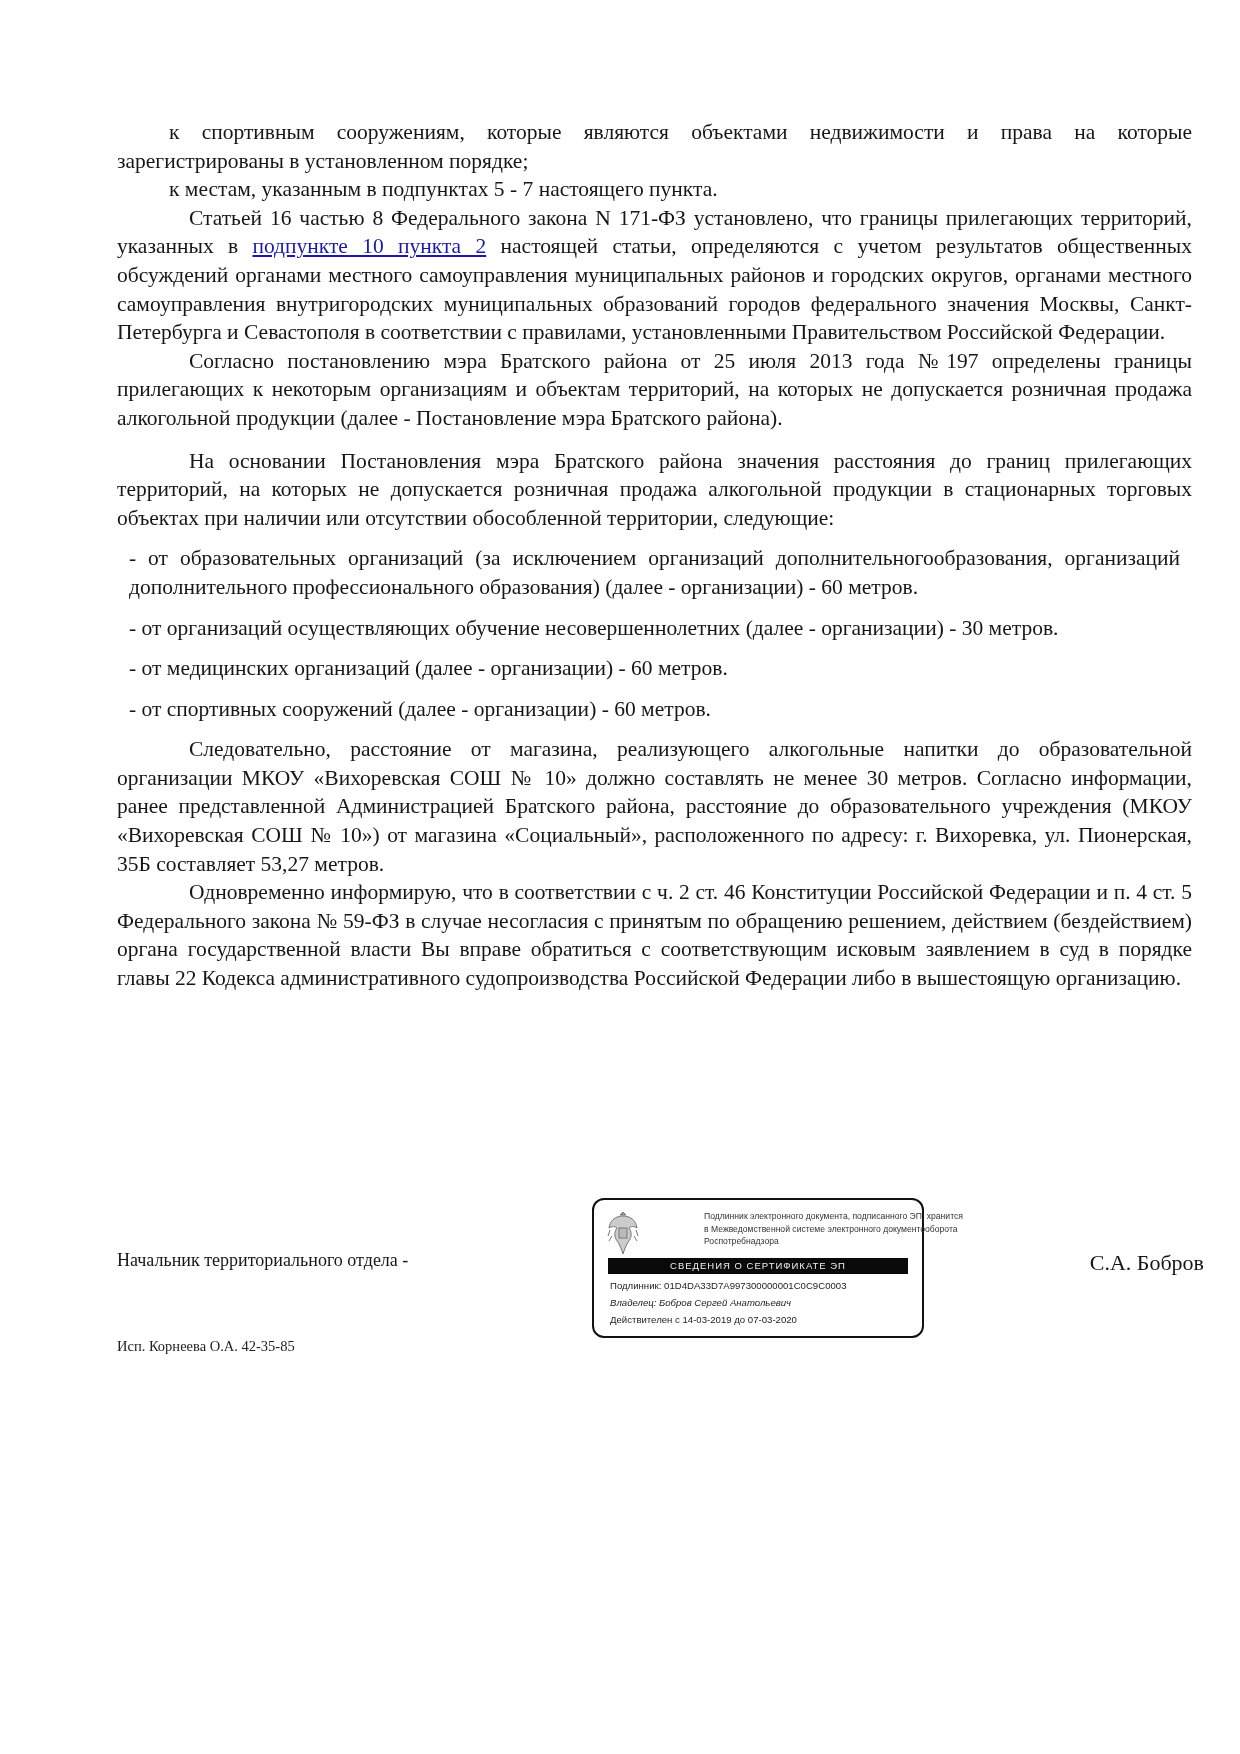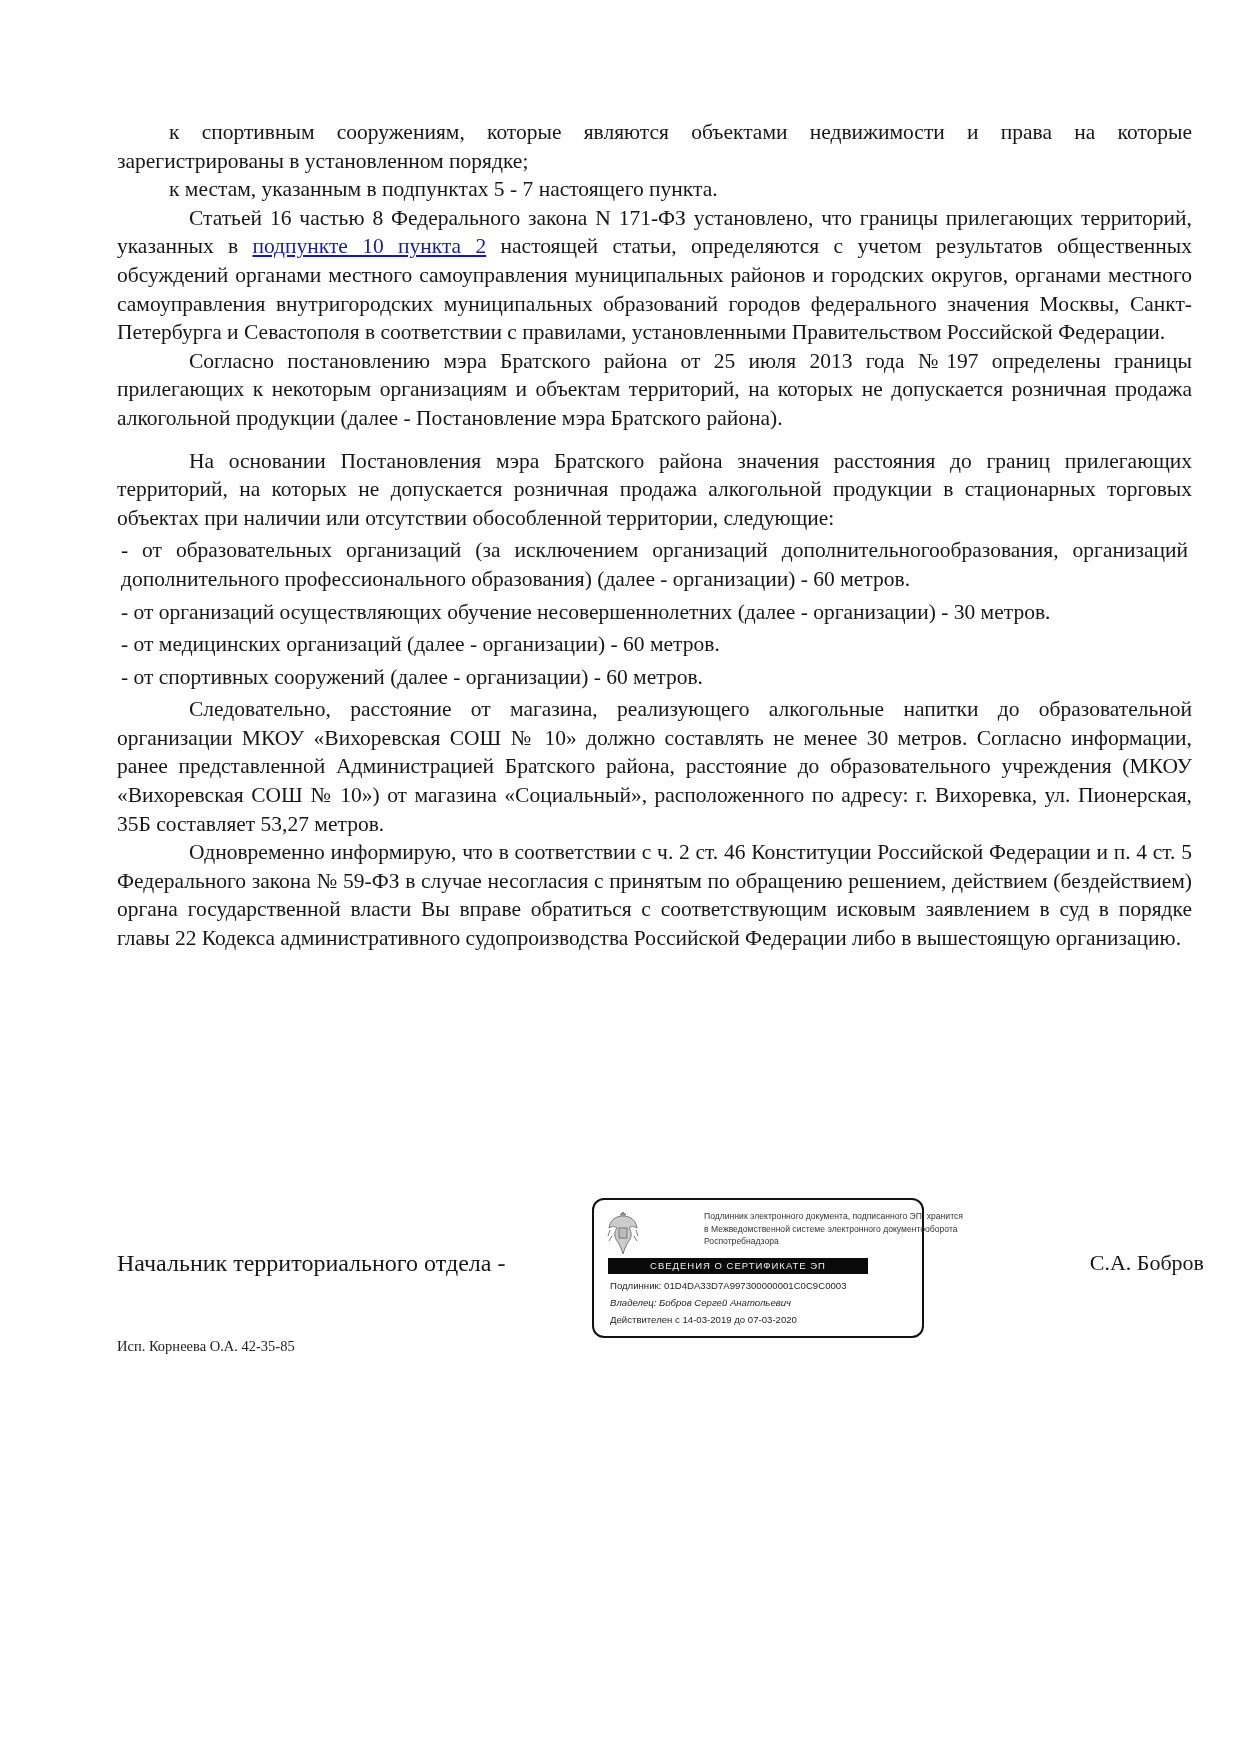--- a/index.html
+++ b/index.html
@@ -7,26 +7,26 @@
     .page { position: absolute; left: 0; top: 0; width: 1240px; height: 1754px; background: #fff; }
     .body-text {
       position: absolute; left: 117px; top: 118px; width: 1075px;
       font-family: "Liberation Serif", "DejaVu Serif", serif;
       font-size: 21.5px; line-height: 28.6px; color: #161616;
     }
     .p { margin: 0; text-align: justify; }
     .indent { text-indent: 72px; }
     .indent-sm { text-indent: 52px; }
     .gap { margin-top: 14px; }
-    .list-item { margin: 4px; text-align: justify; }
+    .list-item { margin: 12px; text-align: justify; }
     .link { color: #1a1aa6; text-decoration: underline; }
     .sig-left {
       position: absolute; left: 117px; top: 1250px;
       font-family: "Liberation Serif", "DejaVu Serif", serif;
-      font-size: 24px; color: #161616;
+      font-size: 18px; color: #161616;
     }
     .sig-right {
       position: absolute; right: 36px; top: 1250px;
       font-family: "Liberation Serif", "DejaVu Serif", serif;
       font-size: 22px; color: #161616;
     }
     .executor {
       position: absolute; left: 117px; top: 1338px;
       font-family: "Liberation Serif", "DejaVu Serif", serif;
       font-size: 14.5px; color: #222;
@@ -37,21 +37,21 @@
       font-family: "Liberation Sans", "DejaVu Sans", sans-serif; color: #222;
     }
     .stamp-emblem {
       position: absolute; left: 12px; top: 8px; width: 34px; height: 48px;
     }
     .stamp-note {
       position: absolute; left: 62px; top: 10px; width: 260px;
       font-size: 8.6px; line-height: 12.6px; color: #333; margin-left: 48px;
     }
     .stamp-bar {
-      position: absolute; left: 14px; top: 58px; width: 260px; height: 16px;
+      position: absolute; left: 14px; top: 58px; width: 300px; height: 16px;
       background: #0a0a0a; color: #f0f0f0; font-size: 9.5px; line-height: 16px;
       text-align: center; letter-spacing: 1px;
     }
     .stamp-line {
       position: absolute; left: 16px; font-size: 9.6px; color: #222; white-space: nowrap;
     }
     .l1 { top: 80px; }
     .l2 { top: 97px; font-style: italic; }
     .l3 { top: 114px; }
   </style>

